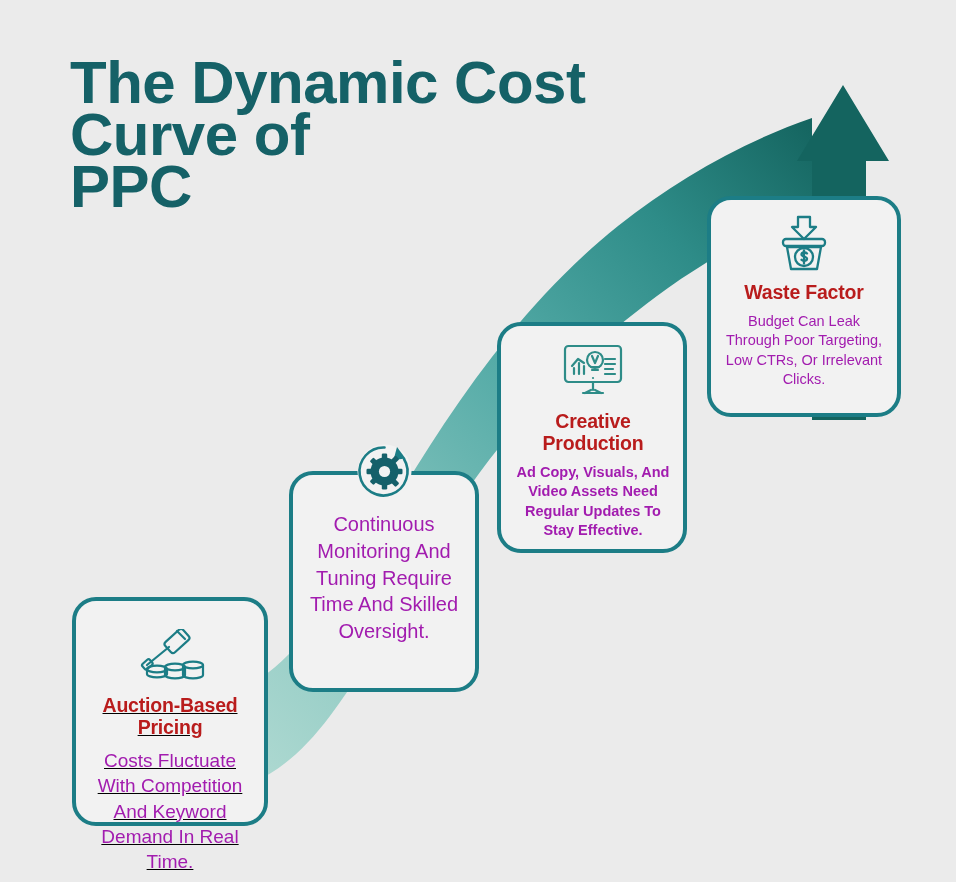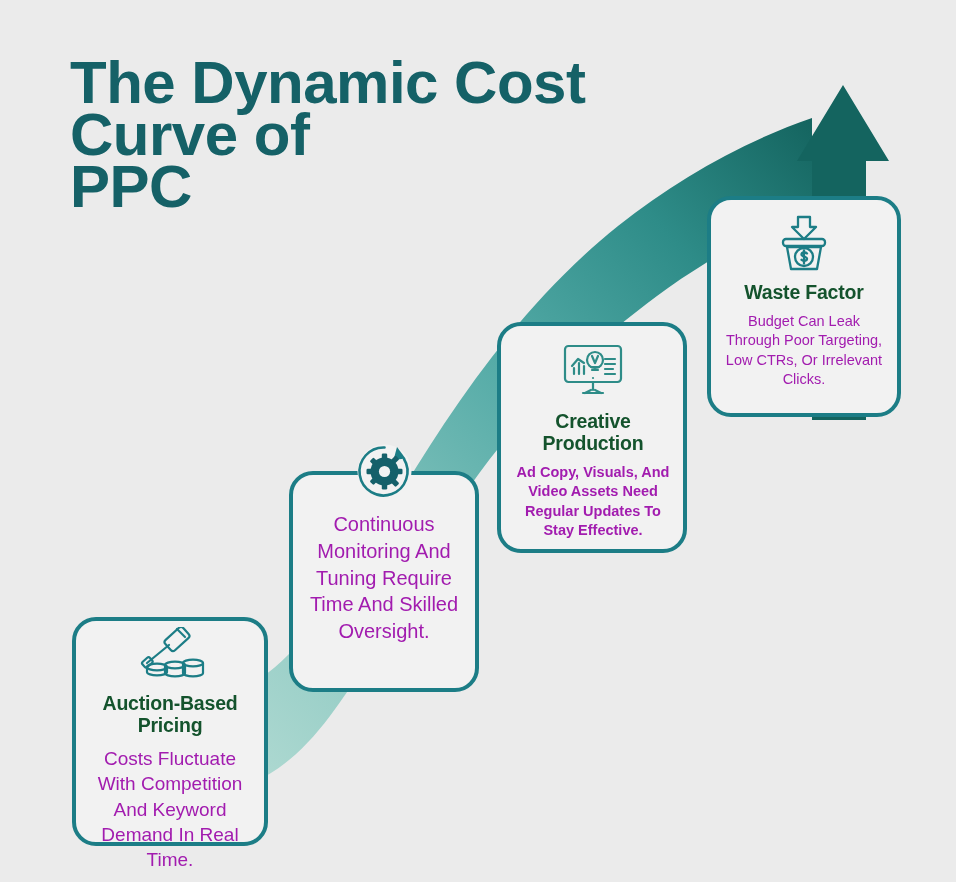--- a/index.html
+++ b/index.html
@@ -58,37 +58,38 @@
     display: flex;
     flex-direction: column;
     align-items: center;
     text-align: center;
   }
   .card-icon {
     display: block;
     margin: 0 auto;
   }
   .card-title {
-    color: #14532d;
+    color: #b91c1c;
     font-weight: 800;
     line-height: 1.12;
     letter-spacing: -0.2px;
   }
   .card-body {
     color: #a21caf;
     line-height: 1.34;
   }
 
   
   #card-1 {
     left: 72px;
-    top: 617px;
+    top: 597px;
     width: 196px;
     height: 229px;
-    padding: 6px 12px 0 12px;
+    padding: 28px 12px 0 12px;
+    text-decoration: underline;
   }
   #card-1 .card-title { font-size: 19.5px; margin-top: 8px; }
   #card-1 .card-body  { font-size: 19px; margin-top: 9px; }
 
   
   #card-2 {
     left: 289px;
     top: 471px;
     width: 190px;
     height: 221px;

